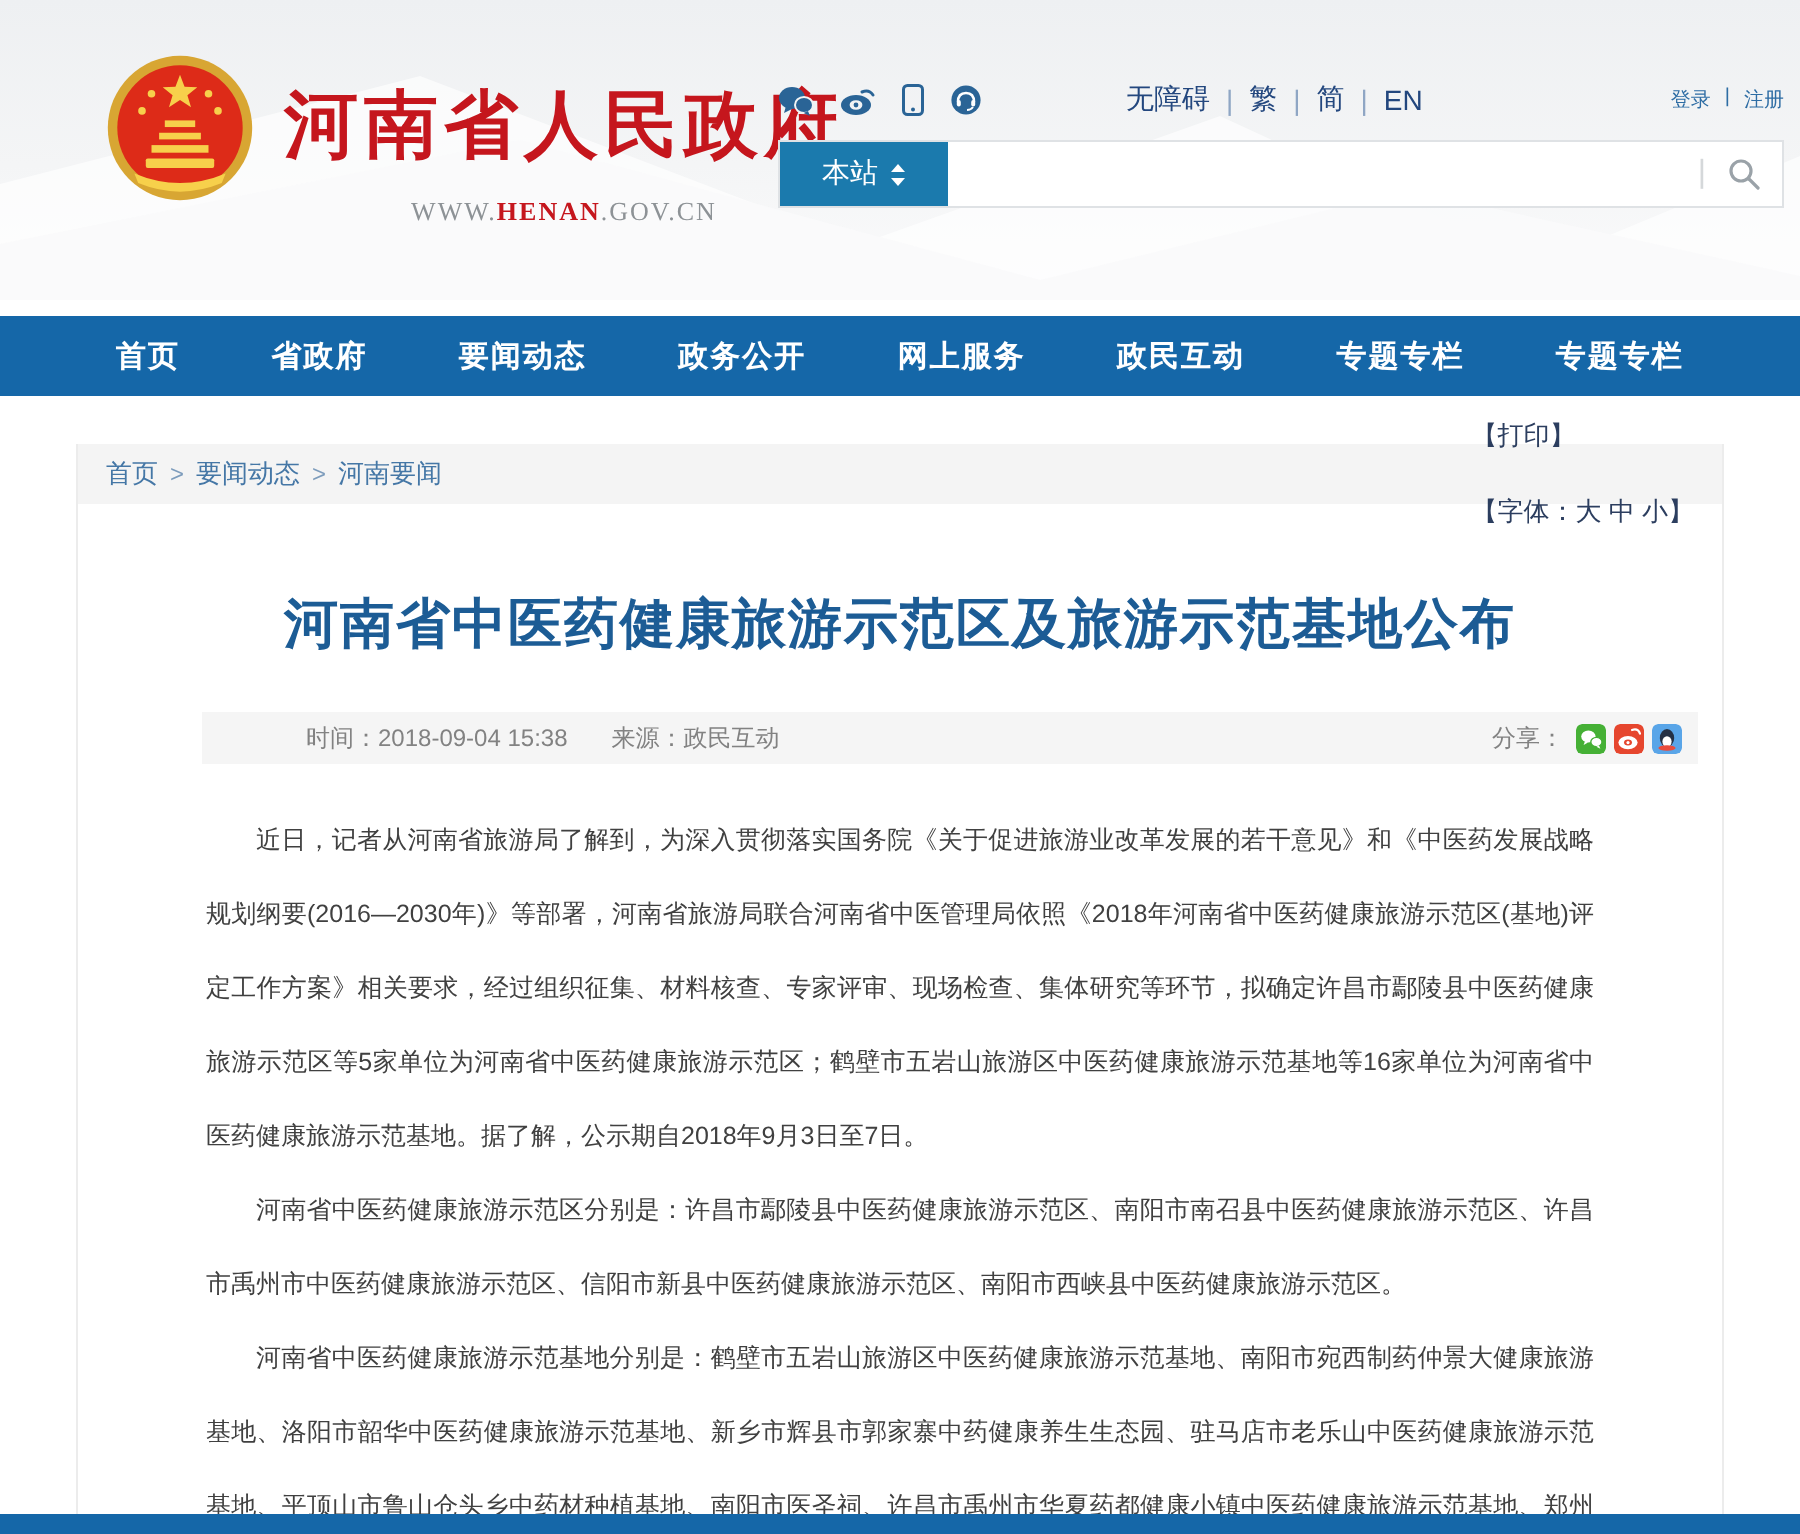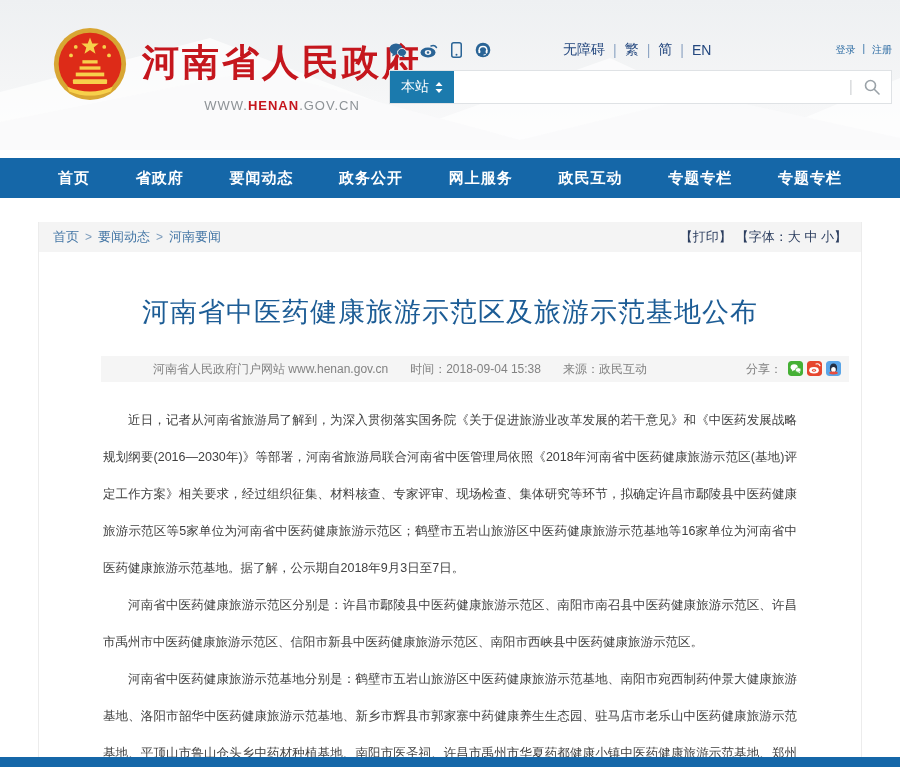--- a/index.html
+++ b/index.html
@@ -11,55 +11,55 @@
   }
   
   .header { position: relative; width: 900px; height: 150px;
     background: linear-gradient(180deg, #eef0f2 0%, #f4f5f6 55%, #fbfbfc 100%); overflow: hidden; }
   .header svg.mountains { position: absolute; left: 0; top: 0; }
   .brand { position: absolute; left: 52px; top: 26px; display: flex; align-items: flex-start; }
   .emblem { width: 76px; height: 76px; }
   .brand-text { margin-left: 14px; padding-top: 12px; }
   .site-name { font-size: 37px; font-weight: bold; color: #c5161d; letter-spacing: 3px;
     font-family: "Liberation Serif", "DejaVu Serif", serif; }
-  .site-url { margin-top: 10px; text-align: center; font-size: 13px; color: #8d9296; letter-spacing: 1px; }
+  .site-url { margin-top: 10px; text-align: center; font-size: 13px; color: #8d9296; letter-spacing: 1px; font-family: Liberation Serif, serif; }
   .site-url b { color: #c5161d; }
   .header-right { position: absolute; left: 389px; right: 8px; top: 40px; }
   .top-row { display: flex; align-items: center; height: 20px; }
   .top-icons { display: flex; align-items: center; gap: 13px; }
   .top-icons svg { display: block; }
   .quick-links { margin-left: 72px; font-size: 14px; color: #23477e; display: flex; gap: 8px; align-items: center; }
   .quick-links .sep { color: #8fa6c4; }
   .auth { margin-left: auto; font-size: 10px; color: #2e6da4; display: flex; gap: 7px; }
   .search-row { margin-top: 10px; display: flex; height: 34px; border: 1px solid #dfe2e5; background:#fff; }
-  .scope-btn { width: 64px; background: #1b7aad; color: #fff; font-size: 14px; display: flex;
+  .scope-btn { width: 84px; background: #1b7aad; color: #fff; font-size: 14px; display: flex;
     align-items: center; justify-content: center; gap: 6px; cursor: pointer; }
   .search-input { flex: 1; border: none; outline: none; font-size: 14px; padding: 0 10px; background: #fff; }
   .search-sep { color: #d5d8da; align-self: center; font-size: 16px; }
   .search-btn { width: 38px; display: flex; align-items: center; justify-content: center; cursor: pointer; background:#fff; border:none; }
   
   .navbar { margin-top: 8px; height: 40px; background: #1567a8; display: flex; align-items: center;
     justify-content: space-between; padding: 0 58px; }
   .nav-item { color: #fff; font-size: 15px; font-weight: bold; letter-spacing: 1px; cursor: pointer; }
   
   .frame { width: 824px; margin: 24px auto 0; border-left: 1px solid #ececec; border-right: 1px solid #ececec;
     padding-bottom: 36px; min-height: 508px; }
   .breadcrumb-bar { height: 30px; background: #f4f4f4; display: flex; align-items: center; padding: 0 14px;
     font-size: 13px; }
   .crumbs { display: flex; gap: 6px; color: #4577a6; align-items: center; }
   .crumbs .sep { color: #7d9cbc; font-size: 12px; }
   .crumbs .crumb { cursor: pointer; }
-  .page-tools { margin-left: auto; color: #2c3e5f; display: flex; gap: 4px; }
+  .page-tools { margin-left: auto; color: #2c3e5f; display: flex; gap: 20px; flex-direction: column; }
   .page-tools span { cursor: pointer; }
-  .article-title { margin-top: 42px; text-align: center; font-size: 27px; font-weight: normal;
+  .article-title { margin-top: 42px; text-align: center; font-size: 27px; font-weight: bold;
     color: #1c5c95; letter-spacing: 1px; }
   .meta-bar { margin: 26px 12px 0 62px; height: 26px; background: #f5f5f5; display: flex; align-items: center;
     font-size: 12px; color: #828282; padding: 0 8px 0 52px; }
   .meta-bar .m { margin-right: 22px; }
-  .share-group { margin-left: auto; display: flex; gap: 4px; }
+  .share-group { margin-left: auto; display: flex; align-items: center; gap: 4px; }
   .share-group .share-label { margin-right: 2px; }
   .share-ic { width: 15px; height: 15px; border-radius: 3px; position: relative; cursor: pointer; display:block; }
   
   .article-body { width: 694px; margin: 20px auto 0; font-size: 12.5px; line-height: 37px; color: #404040;
     text-align: justify; }
   .article-body p { text-indent: 2em; }
   .hl { position: relative; white-space: nowrap; }
   .hl svg { position: absolute; left: -5px; bottom: -8px; width: calc(100% + 10px); height: 14px; overflow: visible; }
   
   .footer-bar { position: absolute; left: 0; bottom: 0; width: 900px; height: 10px; background: #1567a8; }
@@ -178,21 +178,20 @@
     </div>
     <div class="page-tools">
       <span>【打印】</span>
       <span>【字体：大 中 小】</span>
     </div>
   </div>
 
   <h1 class="article-title">河南省中医药健康旅游示范区及旅游示范基地公布</h1>
 
   <div class="meta-bar">
-    <span class="m">河南省人民政府门户网站 www.henan.gov.cn</span>
     <span class="m">时间：2018-09-04 15:38</span>
     <span class="m">来源：政民互动</span>
     <div class="share-group">
       <span class="share-label">分享：</span>
       <svg class="share-ic" viewBox="0 0 15 15">
         <rect width="15" height="15" rx="3" fill="#45b035"></rect>
         <ellipse cx="6.2" cy="6.2" rx="3.6" ry="3" fill="#fff"></ellipse>
         <path d="M4.5 8.5 L3.8 10.5 L6 9.2 Z" fill="#fff"></path>
         <ellipse cx="10.2" cy="9" rx="2.8" ry="2.3" fill="#fff" stroke="#45b035" stroke-width="0.7"></ellipse>
         <path d="M11.5 10.8 L12.2 12.4 L10.2 11.4 Z" fill="#fff"></path>

